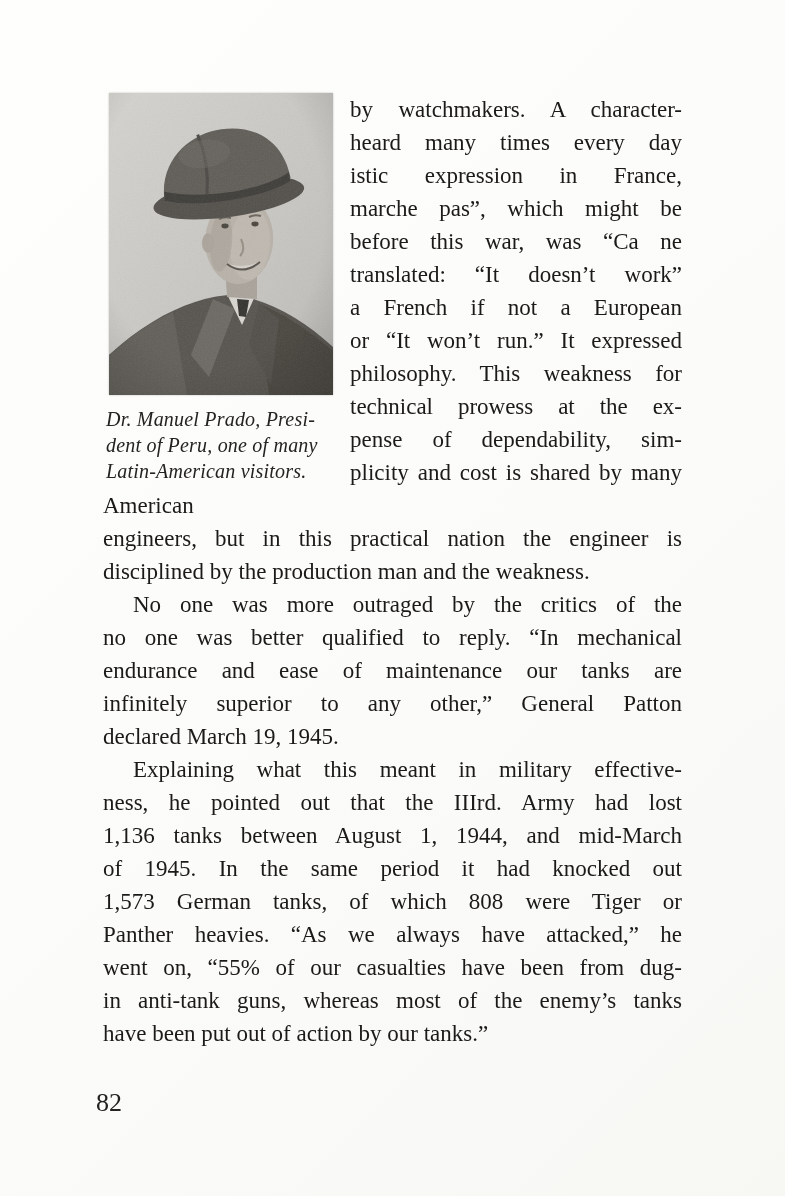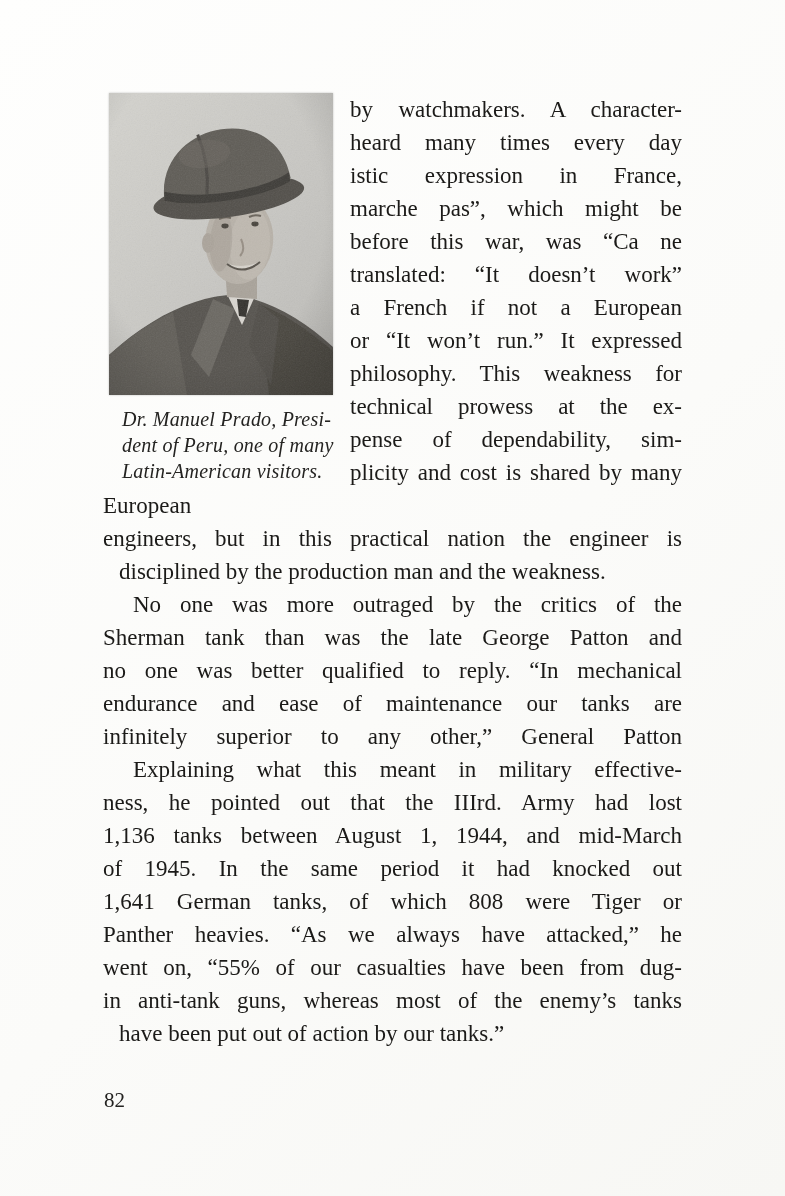--- a/index.html
+++ b/index.html
@@ -40,27 +40,26 @@
   }
   .line{
     text-align:justify;
     text-align-last:justify;
     -moz-text-align-last:justify;
     text-justify:inter-word;
     white-space:normal;
   }
   .line.no-justify{
     text-align-last:left;
-    margin-left:16px;
     -moz-text-align-last:left;
   }
   .line.indent{text-indent:30px;}
   .page-number{
-    position:absolute;left:104px;top:1088px;
-    font-size:21px;color:#232220;
+    position:absolute;left:96px;top:1088px;
+    font-size:26px;color:#232220;
   }
 </style>
 </head>
 <body>
 
 <div class="page">
   <div class="content">
 
     <div class="photo-float">
       <div class="photo-frame">
@@ -138,37 +137,37 @@
           <div class="line">marche pas”, which might be</div>
           <div class="line">before this war, was “Ca ne</div>
           <div class="line">translated: “It doesn’t work”</div>
           <div class="line">a French if not a European</div>
           <div class="line">or “It won’t run.” It expressed</div>
           <div class="line">philosophy. This weakness for</div>
           <div class="line">technical prowess at the ex-</div>
           <div class="line">pense of dependability, sim-</div>
         </div>
       <div>
-          <div class="line">plicity and cost is shared by many European</div>
+          <div class="line">plicity and cost is shared by many American</div>
           <div class="line">engineers, but in this practical nation the engineer is</div>
           <div class="line no-justify">disciplined by the production man and the weakness.</div>
         </div>
       <div>
           <div class="line indent">No one was more outraged by the critics of the</div>
-          <div class="line">Sherman tank than was the late George Patton and</div>
           <div class="line">no one was better qualified to reply. “In mechanical</div>
           <div class="line">endurance and ease of maintenance our tanks are</div>
           <div class="line">infinitely superior to any other,” General Patton</div>
+          <div class="line no-justify">declared March 19, 1945.</div>
         </div>
       <div>
           <div class="line indent">Explaining what this meant in military effective-</div>
           <div class="line">ness, he pointed out that the IIIrd. Army had lost</div>
           <div class="line">1,136 tanks between August 1, 1944, and mid-March</div>
           <div class="line">of 1945. In the same period it had knocked out</div>
-          <div class="line">1,641 German tanks, of which 808 were Tiger or</div>
+          <div class="line">1,573 German tanks, of which 808 were Tiger or</div>
           <div class="line">Panther heavies. “As we always have attacked,” he</div>
           <div class="line">went on, “55% of our casualties have been from dug-</div>
           <div class="line">in anti-tank guns, whereas most of the enemy’s tanks</div>
           <div class="line no-justify">have been put out of action by our tanks.”</div>
         </div>
     </div>
 
   </div>
   <div class="page-number">82</div>
 </div>

